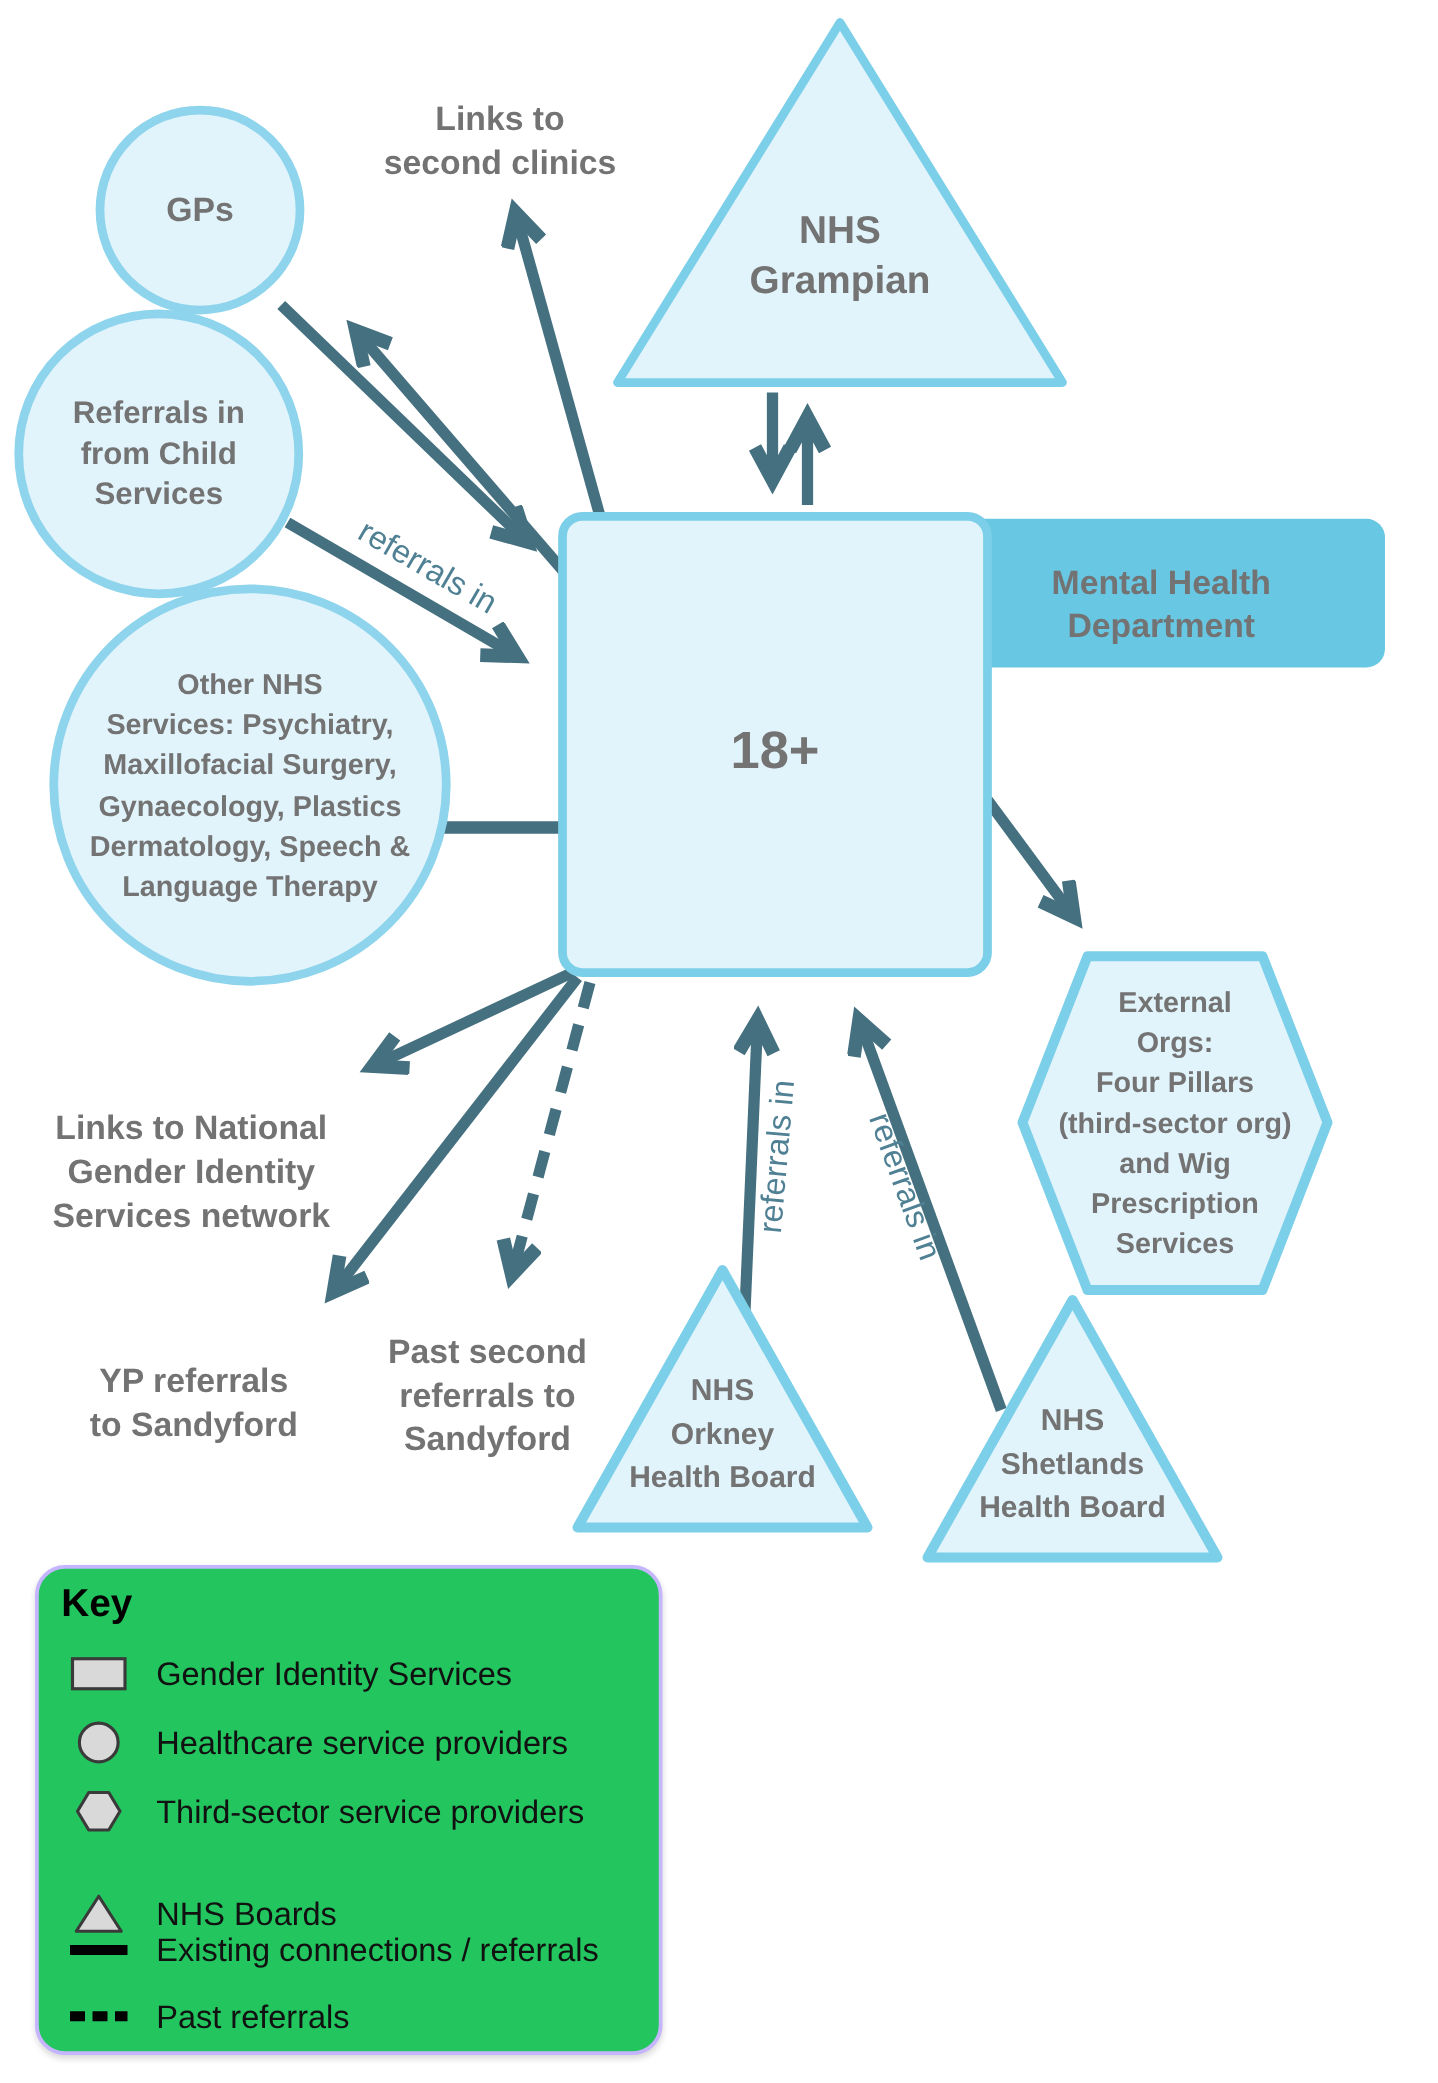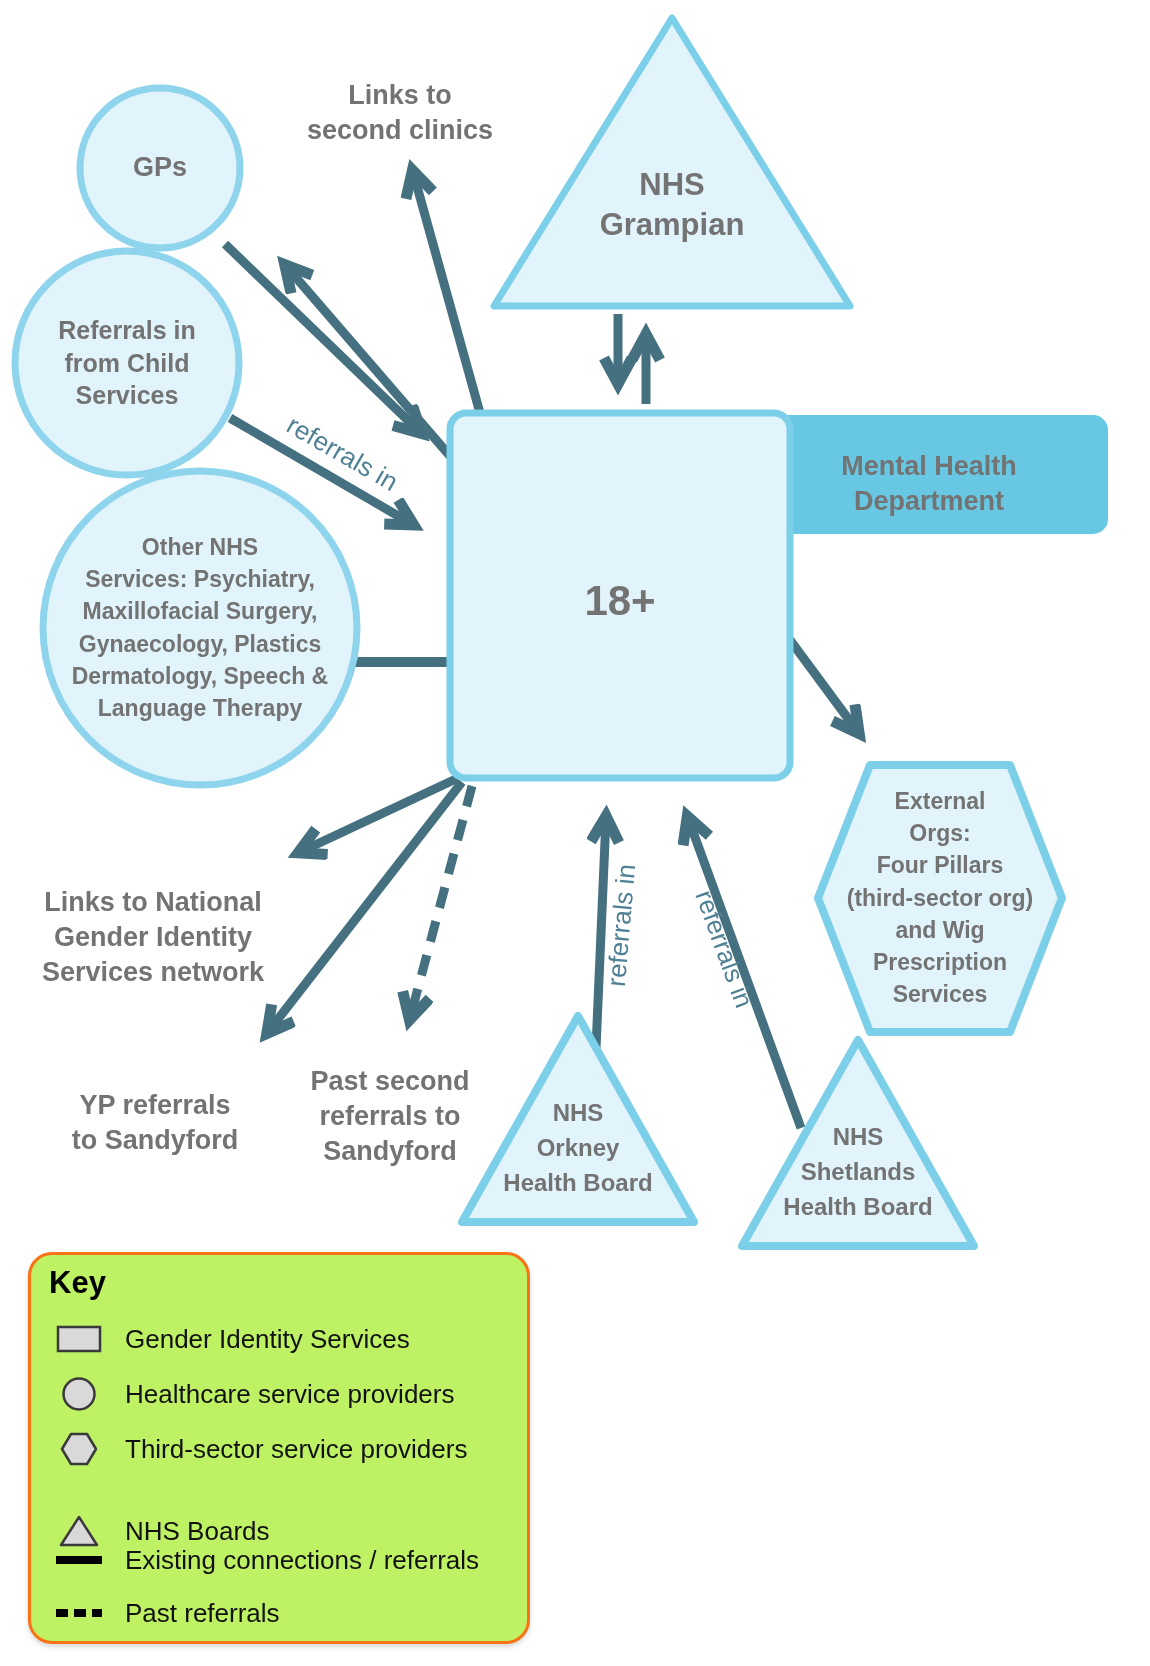--- a/index.html
+++ b/index.html
@@ -10,21 +10,21 @@
   #diagram{position:absolute;left:0;top:0;width:1150px;height:1666px;}
   .node-label{
     position:absolute;transform:translate(-50%,-50%);
     text-align:center;font-weight:bold;color:#737373;line-height:1.3;
     white-space:nowrap;
   }
   .node-label div{white-space:nowrap;}
   
   #key-panel{
     position:absolute;left:28px;top:1252px;width:502px;height:392px;
-    border:3px solid #f97316;border-radius:24px;background:#bef264;
+    border:3px solid #c4b5fd;border-radius:24px;background:#22c55e;
     box-shadow:0 3px 5px rgba(0,0,0,0.15);
     box-sizing:border-box;
   }
   #key-title{position:absolute;left:18px;top:10px;font-size:31px;font-weight:bold;color:#000;}
   .key-row{position:absolute;left:16px;display:flex;align-items:center;height:44px;}
   .key-icon{width:64px;display:flex;justify-content:center;align-items:center;flex:0 0 64px;}
   .key-label{font-size:26px;color:#111;padding-left:14px;white-space:nowrap;}
 </style>
 </head>
 <body>

